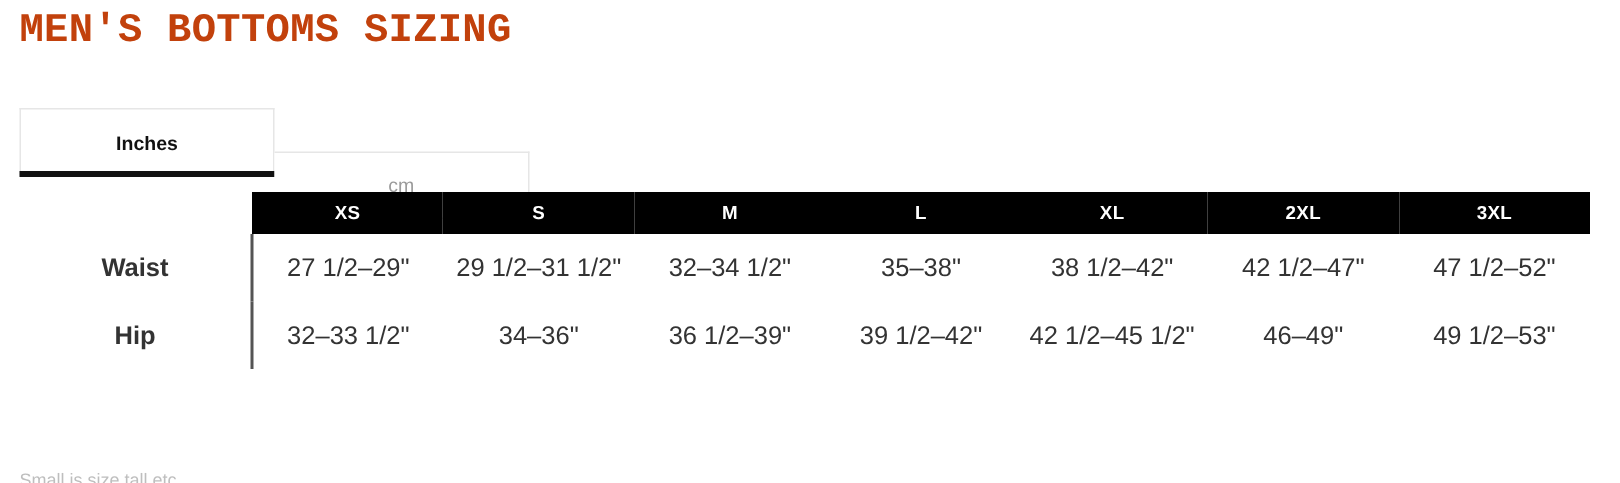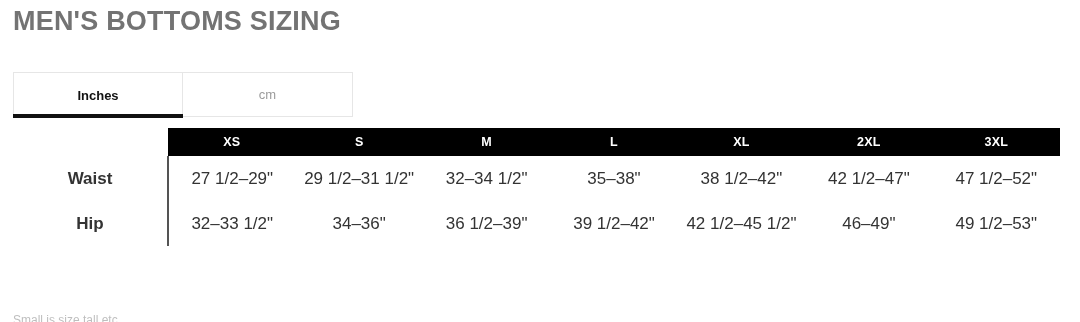--- a/index.html
+++ b/index.html
@@ -21,23 +21,24 @@
 
   
   .page-title {
     position: absolute;
     left: 13px;
     top: 4px;
     font-size: 27px;
     line-height: 34px;
     font-weight: 700;
     letter-spacing: 0.2px;
-    color: #737373;
+    color: #c2410c;
     text-transform: uppercase;
     white-space: nowrap;
+    font-family: Liberation Mono, monospace;
   }
 
   
   .unit-tabs {
     position: absolute;
     left: 13px;
     top: 72px;
     display: flex;
     align-items: stretch;
   }
@@ -50,20 +51,21 @@
     border: 1px solid #e6e6e6;
     display: flex;
     align-items: center;
     justify-content: center;
     font-size: 13px;
     cursor: pointer;
   }
 
   .unit-tab + .unit-tab {
     border-left: none;
+    margin-top: 29px;
   }
 
   .unit-tab.is-active {
     font-weight: 700;
     color: #111111;
     border-bottom: none;
   }
 
   .unit-tab.is-active::after {
     content: "";

